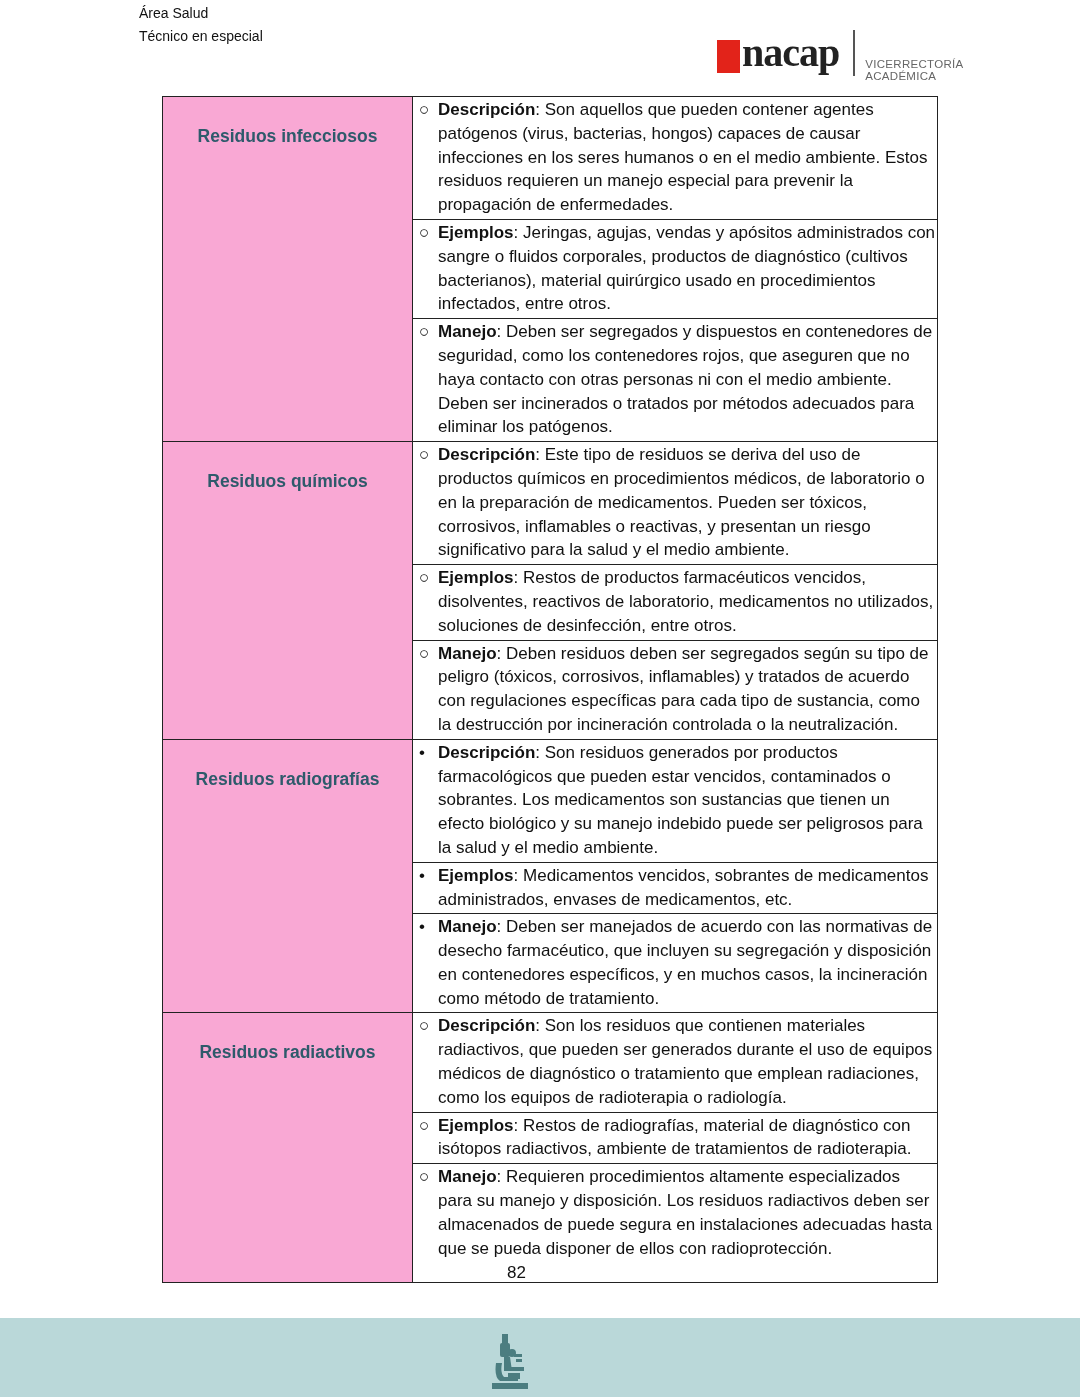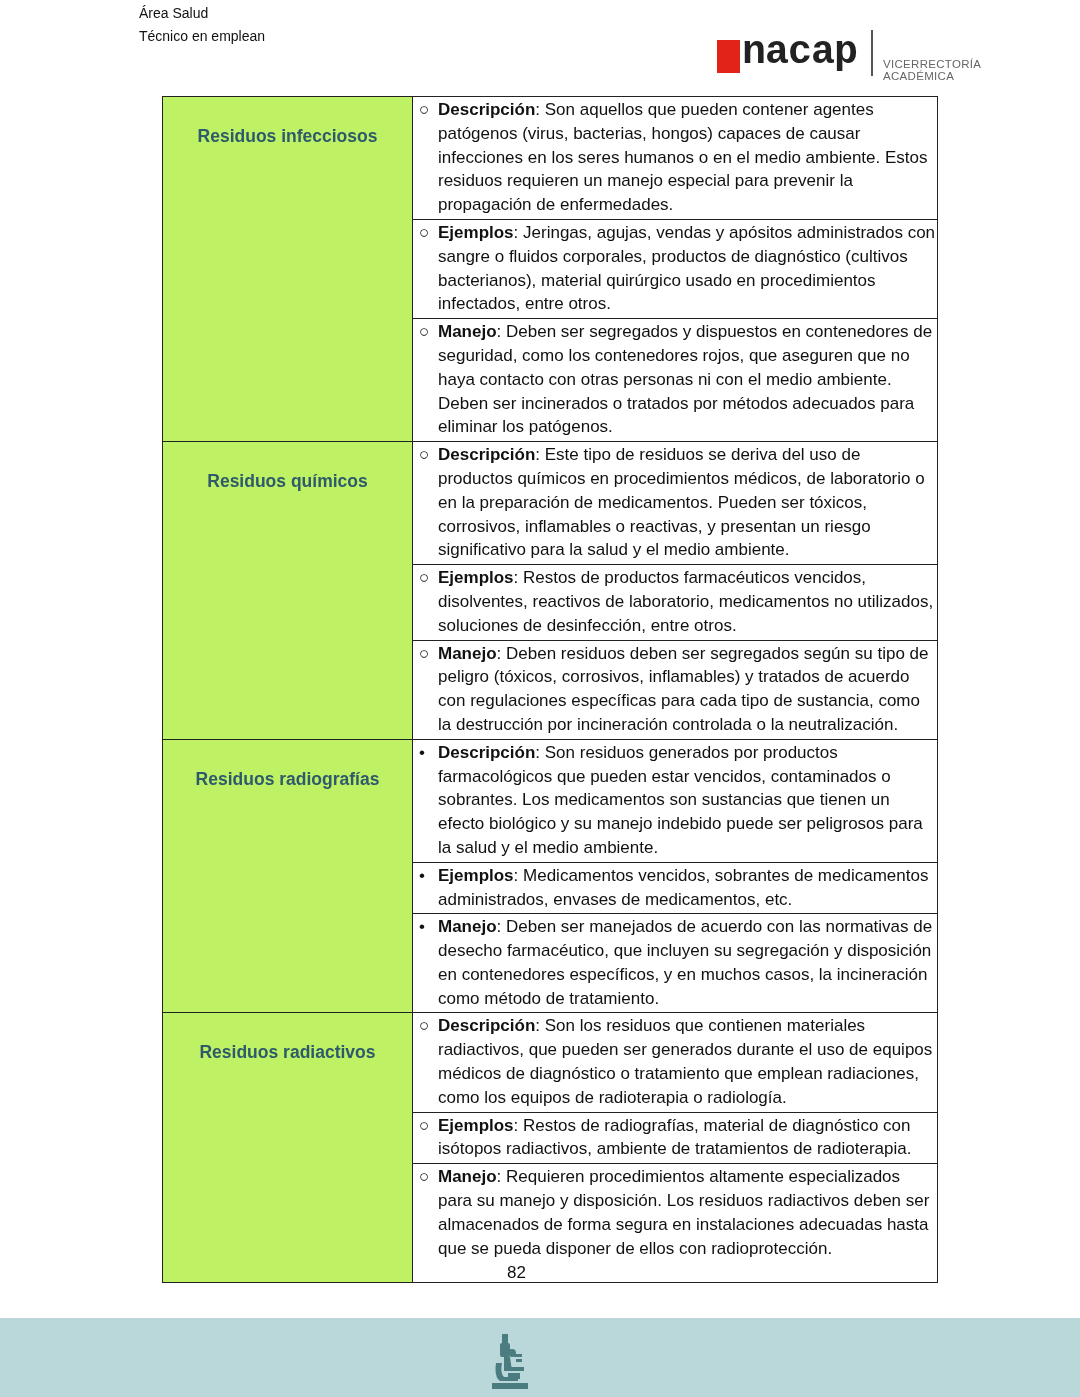--- a/index.html
+++ b/index.html
@@ -1,43 +1,43 @@
 <!DOCTYPE html>
 <html><head>
 <meta charset="utf-8">
 <style>
   html, body { margin:0; padding:0; }
   body { width:1080px; height:1397px; background:#ffffff; position:relative; overflow:hidden;
          font-family:"Liberation Sans", sans-serif; color:#111; }
   .hdr-text { position:absolute; left:139px; top:2px; font-size:14px; line-height:23px; color:#111; }
   .logo { position:absolute; left:717px; top:28px; height:50px; display:flex; align-items:center; }
   .logo-mark { width:23px; height:33px; background:#e2231a; margin-right:2px; position:relative; top:3px;}
-  .logo-word { font-family:Liberation Mono, monospace; font-weight:bold; font-size:40px; letter-spacing:-1px; color:#222; line-height:1; }
+  .logo-word { font-family:Liberation Serif, serif; font-weight:bold; font-size:40px; letter-spacing:-1px; color:#222; line-height:1; }
   .logo-sep { width:2px; height:46px; background:#555; margin:0 10px 0 14px; }
   .logo-sub { font-size:11.5px; line-height:12px; color:#666; letter-spacing:0.3px;margin-top:33px; }
 
   table.main { position:absolute; left:162px; top:96px; width:776px; border-collapse:collapse; table-layout:fixed; }
   table.main td { border:1.5px solid #222; vertical-align:top; padding:0; }
-  td.cat { width:249px; background:#bef264; text-align:center; }
+  td.cat { width:249px; background:#f9a8d4; text-align:center; }
   td.cat .label { display:block; font-weight:bold; color:#2e5a6b; font-size:17.5px; margin-top:29px; }
   td.item { background:#fff; }
   .item-inner { display:flex; padding:1px 0 2px 6px; font-size:17px; line-height:23.8px; }
   .bullet { width:19px; flex:none; }
   .txt b { font-weight:bold;margin-top:23px; }
   .foot-num { position:absolute; left:0; width:1033px; top:1263px; text-align:center; font-size:17px; }
   .foot-title { position:absolute; left:0; width:1033px; top:1362px; text-align:center; font-size:17.5px;font-weight:bold; }
   .band { position:absolute; left:0; top:1318px; width:1080px; height:79px; background:#bad8d9; }
   .micro { position:absolute; left:490px; top:1333px; width:40px; height:58px; }
 </style>
 </head>
 <body>
 
 <div class="hdr-text">
   <div>Área Salud</div>
-  <div>Técnico en emplean</div>
+  <div>Técnico en especial</div>
 </div>
 
 <div class="logo">
   <div class="logo-mark"></div>
   <div class="logo-word">nacap</div>
   <div class="logo-sep"></div>
   <div class="logo-sub">
     <div>VICERRECTORÍA</div>
     <div>ACADÉMICA</div>
   </div>
@@ -142,21 +142,21 @@
           <div class="item-inner">
             <span class="bullet">○</span>
             <span class="txt"><b>Ejemplos</b><span>: Restos de radiografías, material de diagnóstico con isótopos radiactivos, ambiente de tratamientos de radioterapia.</span></span>
           </div>
         </td>
       </tr>
       <tr>
         <td class="item">
           <div class="item-inner" style="padding-bottom: 22px;">
             <span class="bullet">○</span>
-            <span class="txt"><b>Manejo</b><span>: Requieren procedimientos altamente especializados para su manejo y disposición. Los residuos radiactivos deben ser almacenados de forma segura en instalaciones adecuadas hasta que se pueda disponer de ellos con radioprotección.</span></span>
+            <span class="txt"><b>Manejo</b><span>: Requieren procedimientos altamente especializados para su manejo y disposición. Los residuos radiactivos deben ser almacenados de puede segura en instalaciones adecuadas hasta que se pueda disponer de ellos con radioprotección.</span></span>
           </div>
         </td>
       </tr>
     </tbody>
 </table>
 
 <div class="foot-num">82</div>
 <div class="foot-title">Primeros Auxilios y Procedimientos Básicos de Salud – TFPA01</div>
 
 <div class="band"></div>

